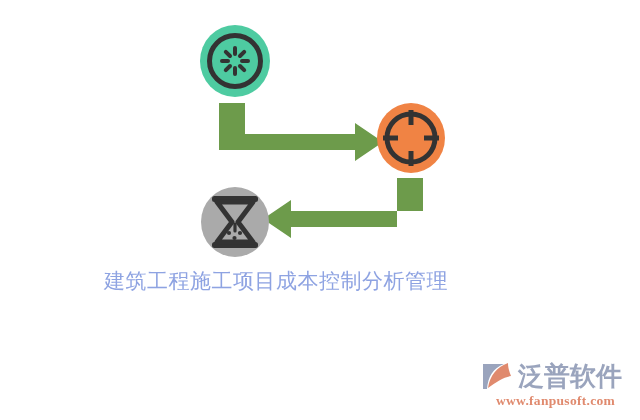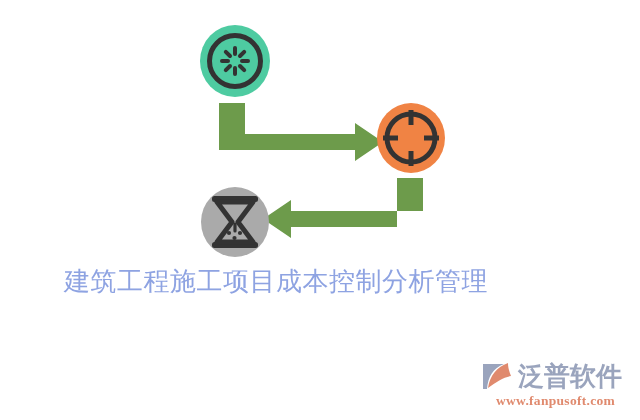--- a/index.html
+++ b/index.html
@@ -33,21 +33,21 @@
   }
 
   
   #caption {
     position: absolute;
     left: 0;
     top: 262px;
     width: 552px;
     text-align: center;
     font-family: "DejaVu Sans", "Liberation Sans", sans-serif;
-    font-size: 26px;
+    font-size: 21px;
     line-height: 38px;
     letter-spacing: 0.5px;
     color: #8ea3e2;
     white-space: nowrap;
   }
   #caption .cap-line {
     display: block;
   }
 
   

